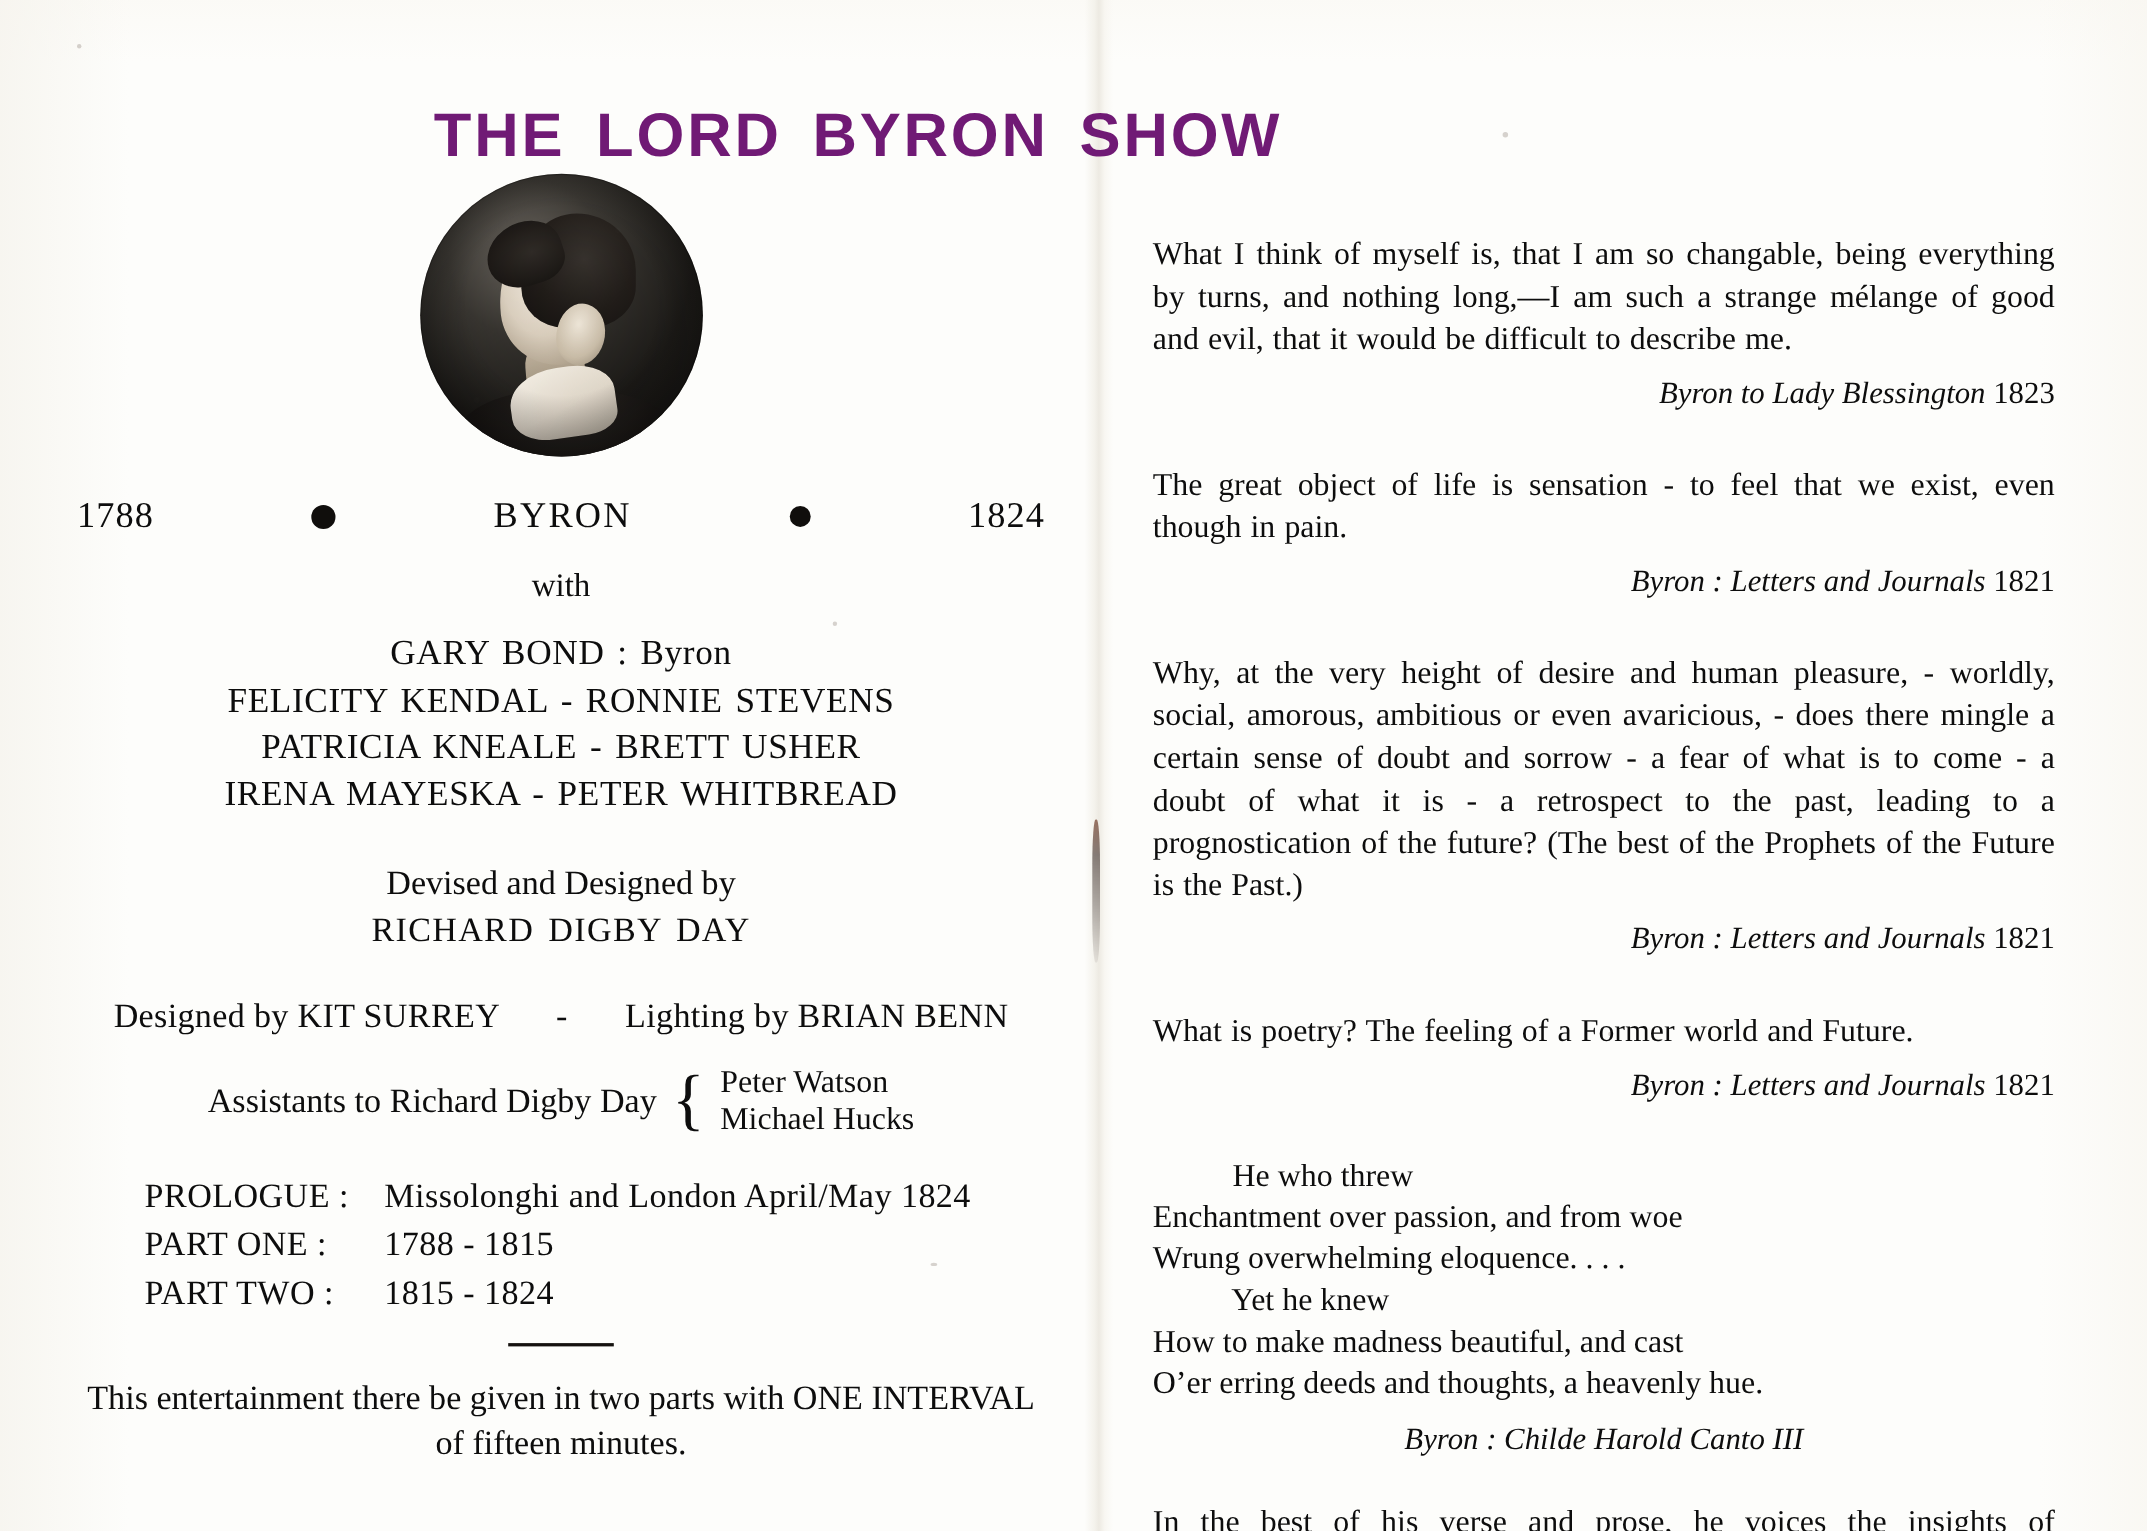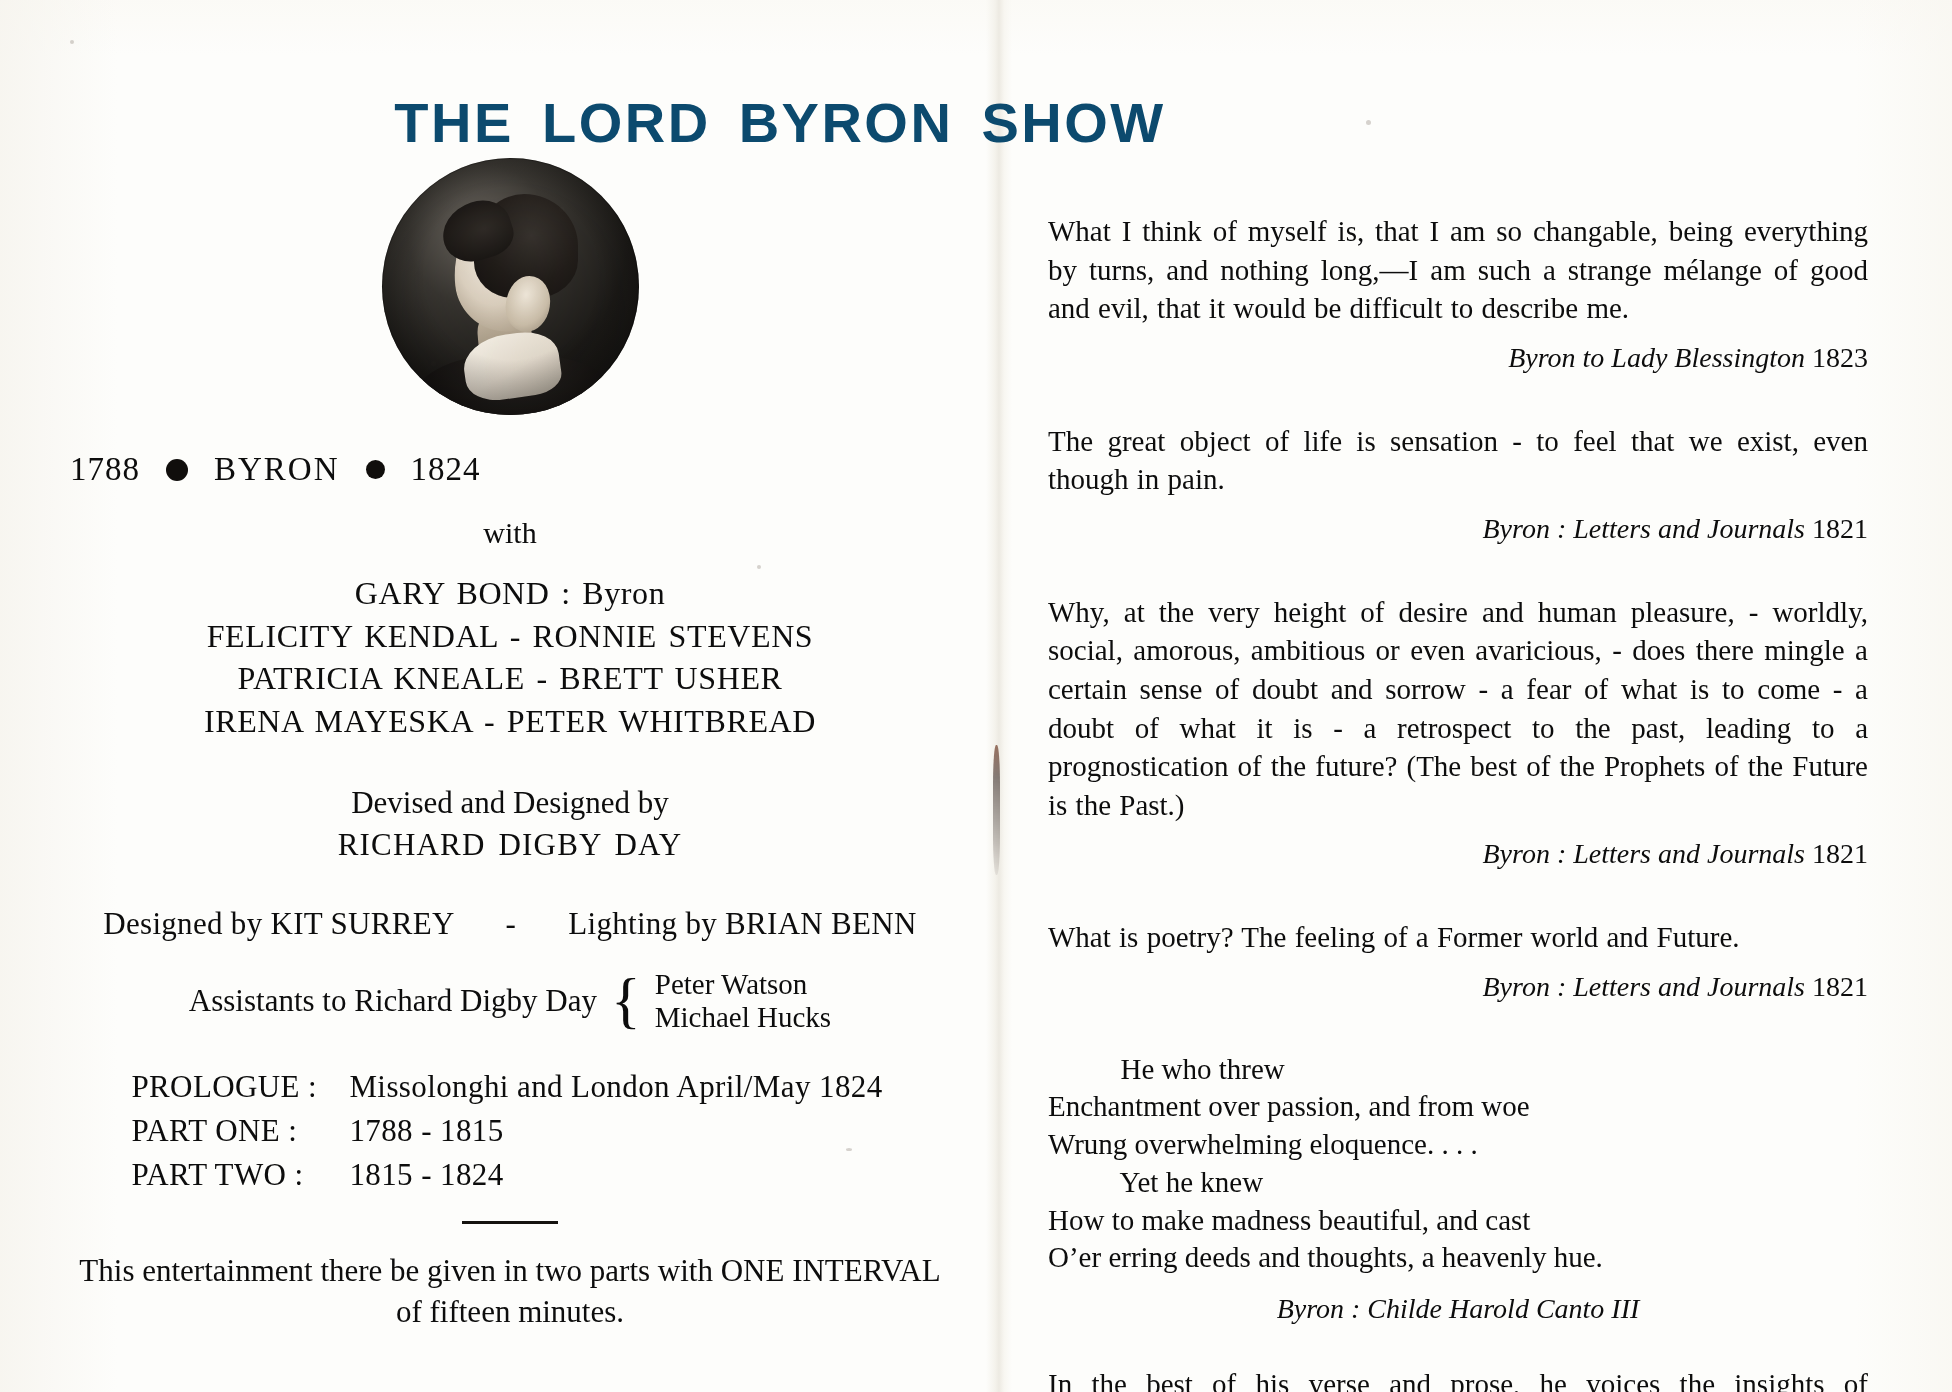--- a/index.html
+++ b/index.html
@@ -64,21 +64,21 @@
     position: absolute;
     top: 52px;
     left: 0;
     width: 1560px;
     text-align: center;
     font-family: "Liberation Sans", "DejaVu Sans", sans-serif;
     font-weight: 700;
     font-size: 56px;
     letter-spacing: 2.5px;
     word-spacing: 10px;
-    color: #0c4a6e;
+    color: #701a75;
   }
 
   
   #left-page {
     position: absolute;
     left: 70px;
     top: 150px;
     width: 880px;
     text-align: center;
   }
@@ -184,21 +184,21 @@
     border-radius: 50%;
     background: radial-gradient(circle at 50% 45%, rgba(0,0,0,0) 45%, rgba(0,0,0,0.35) 78%, rgba(0,0,0,0.6) 100%);
   }
 
   #byron-line {
     margin-top: 36px;
     font-size: 33px;
     letter-spacing: 1px;
     display: flex;
     align-items: center;
-    justify-content: flex-start;
+    justify-content: space-between;
     gap: 26px;
   }
   #byron-line .dot {
     display: inline-block;
     width: 22px;
     height: 22px;
     background: #100e0c;
     border-radius: 50%;
   }
   #byron-line .dot.small {

